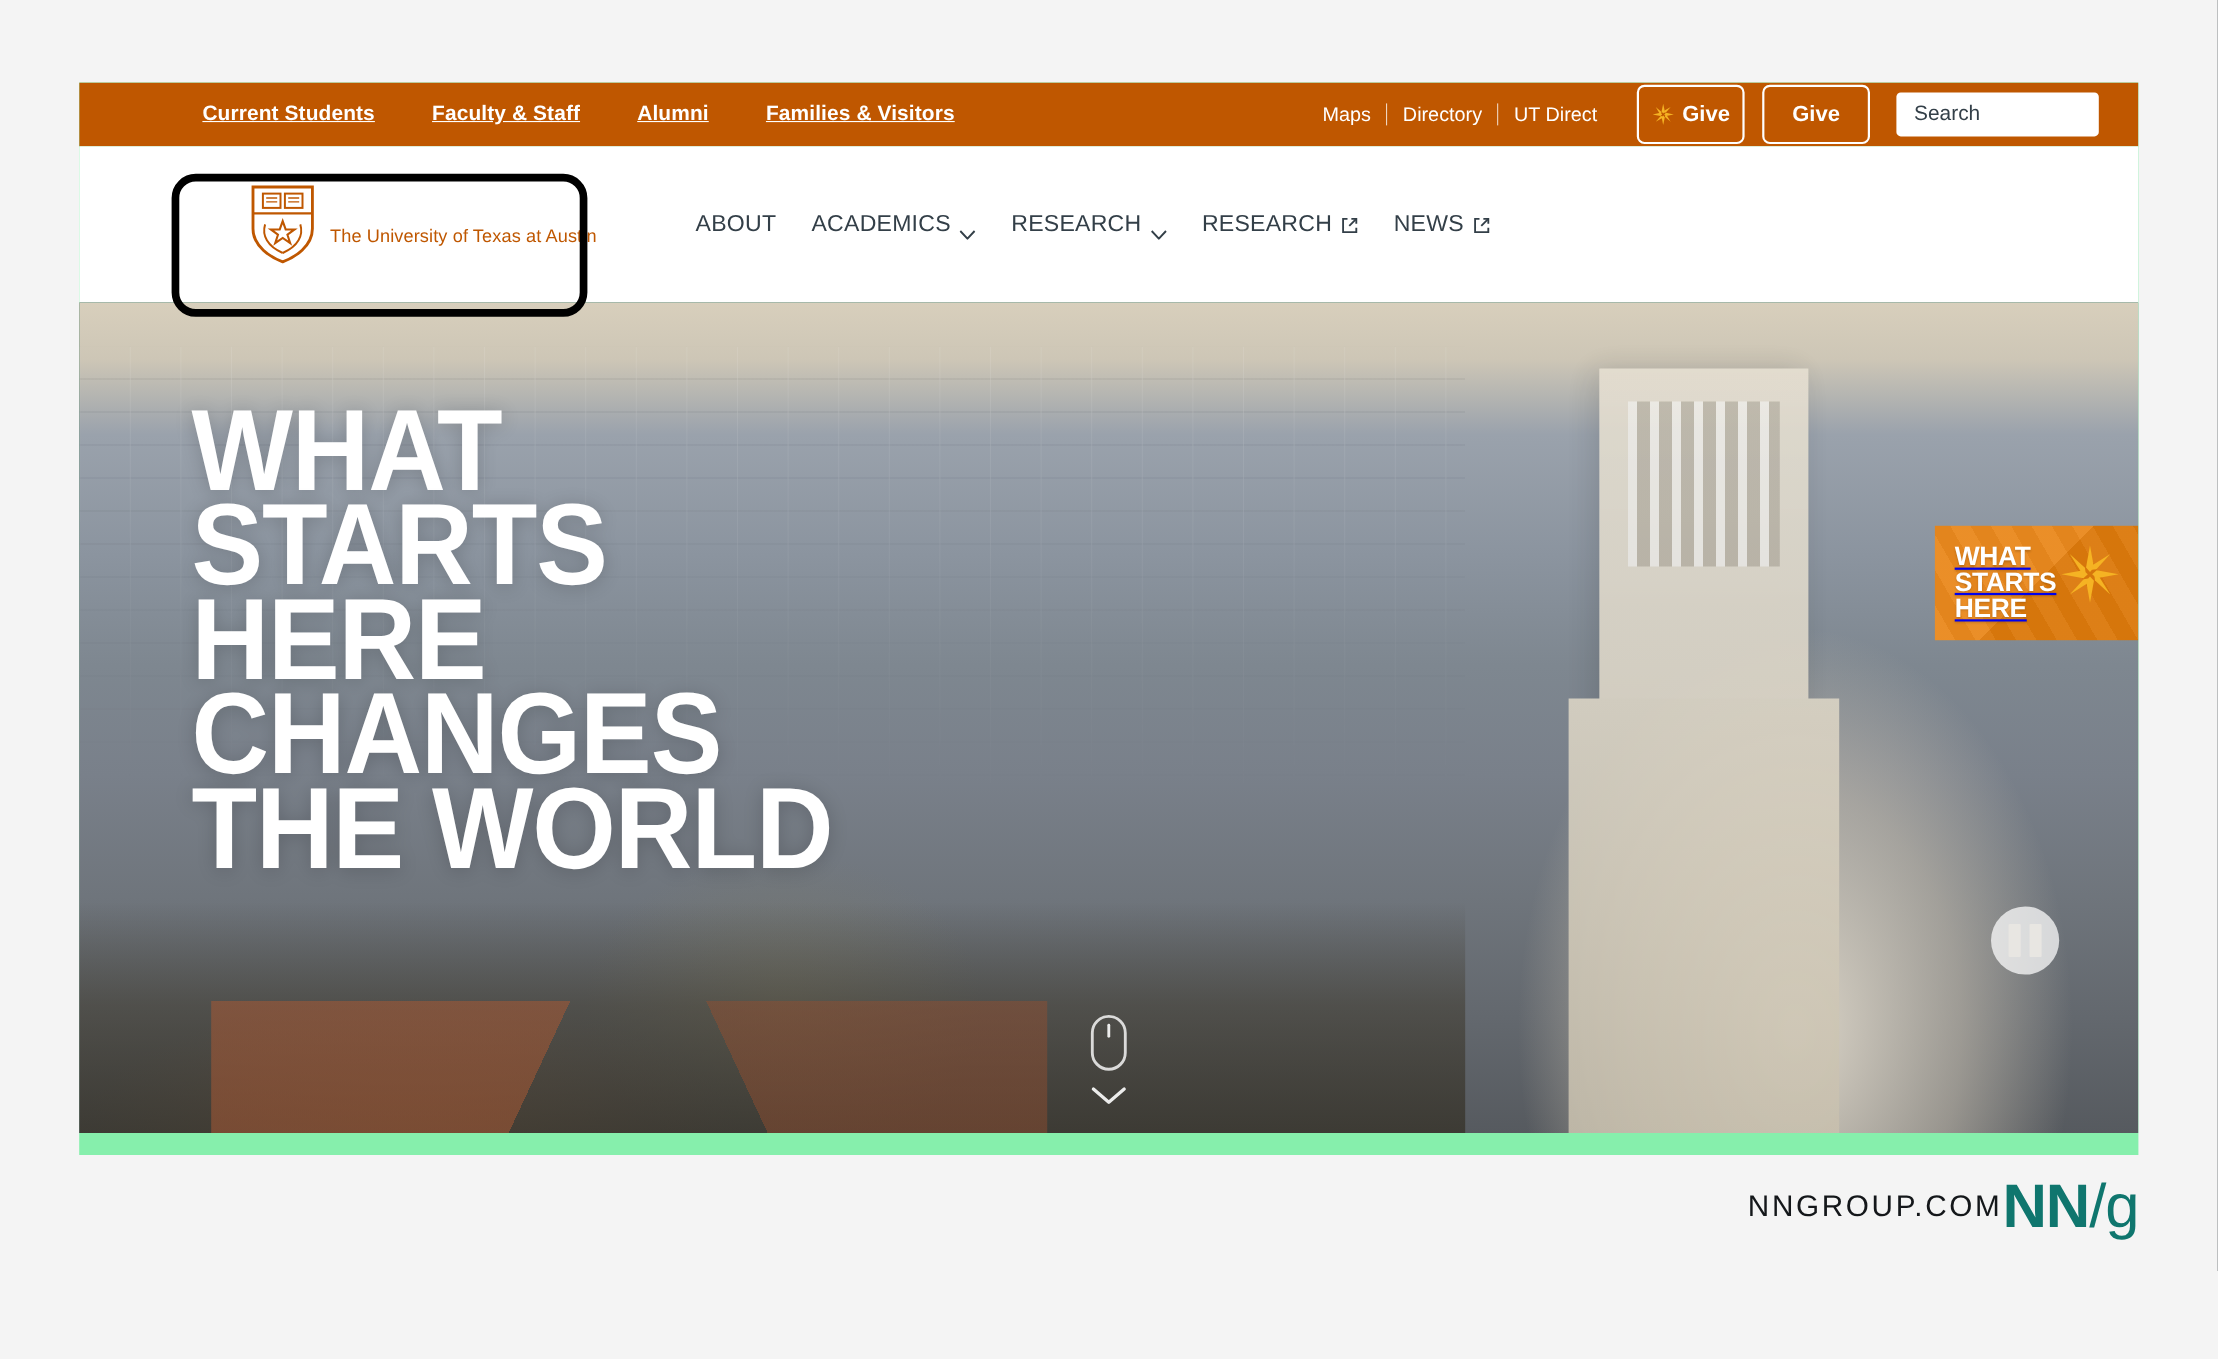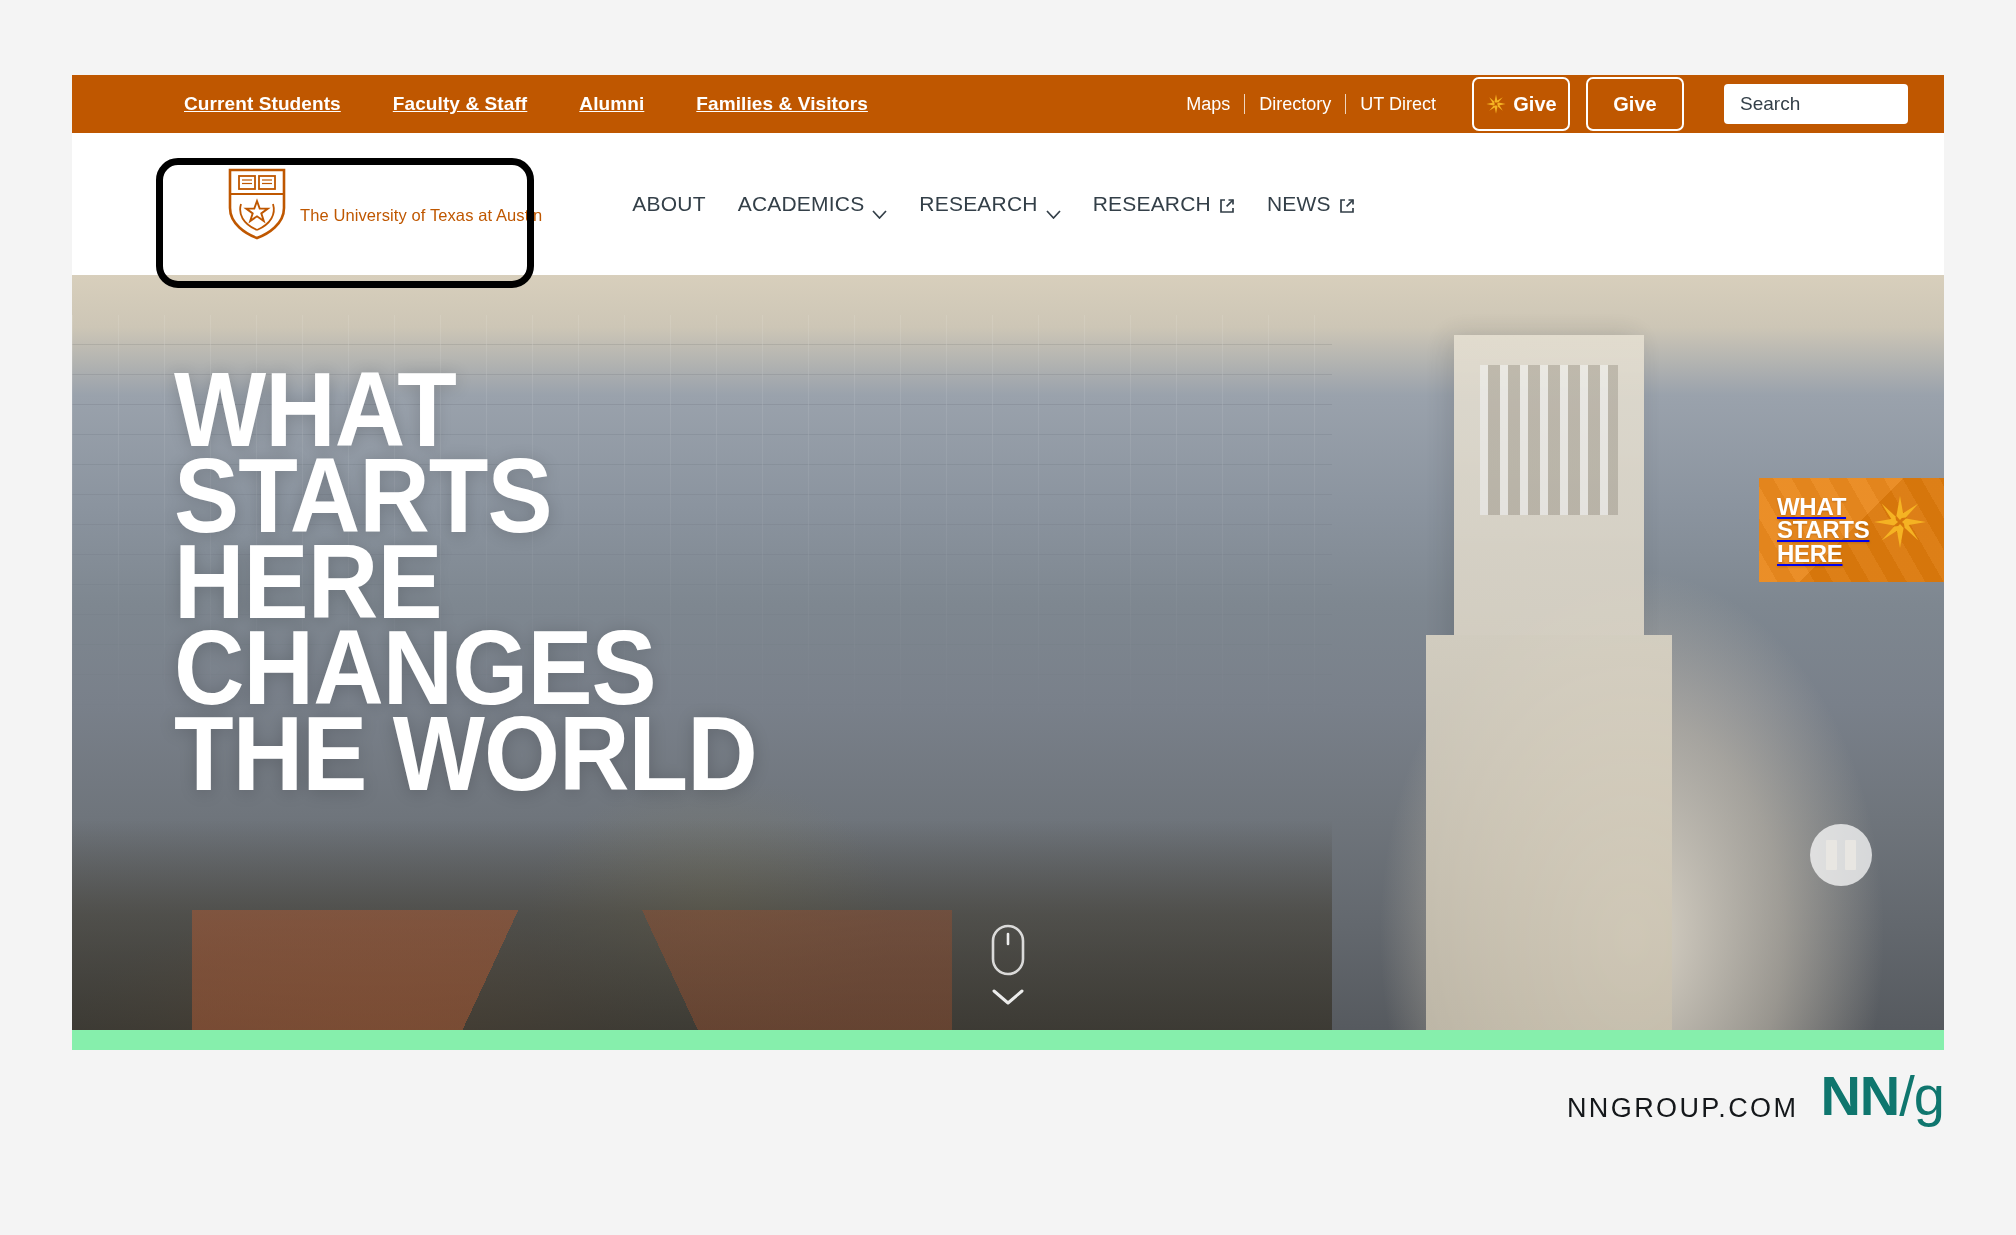--- a/index.html
+++ b/index.html
@@ -115,21 +115,21 @@
   #give-btn { width: 98px; margin-left: 22px; }
   #apply-btn { width: 98px; margin-left: 16px; }
 
   .spark {
     width: 22px; height: 22px; flex: 0 0 22px;
     position: relative; display: inline-block;
   }
   .spark svg { display: block; }
 
   #search-box {
-    margin-left: 40px;
+    margin-left: 24px;
     width: 184px;
     height: 40px;
     background: #fff;
     border-radius: 4px;
     display: flex;
     align-items: center;
     padding: 0 12px 0 16px;
   }
   #search-input {
     border: 0;
@@ -370,22 +370,21 @@
     cursor: pointer;
     z-index: 5;
   }
 
   
   #footer-brand {
     position: absolute;
     right: 72px;
     top: 1068px;
     display: flex;
-    align-items: flex-end;
-    gap: 22px;
+    align-items: center;
     z-index: 3;
   }
   #nngroup-url {
     font-family: "Liberation Sans", sans-serif;
     font-size: 27px;
     letter-spacing: 2.4px;
     color: #14171a;
     font-weight: 400;
   }
   #nng-logo {

